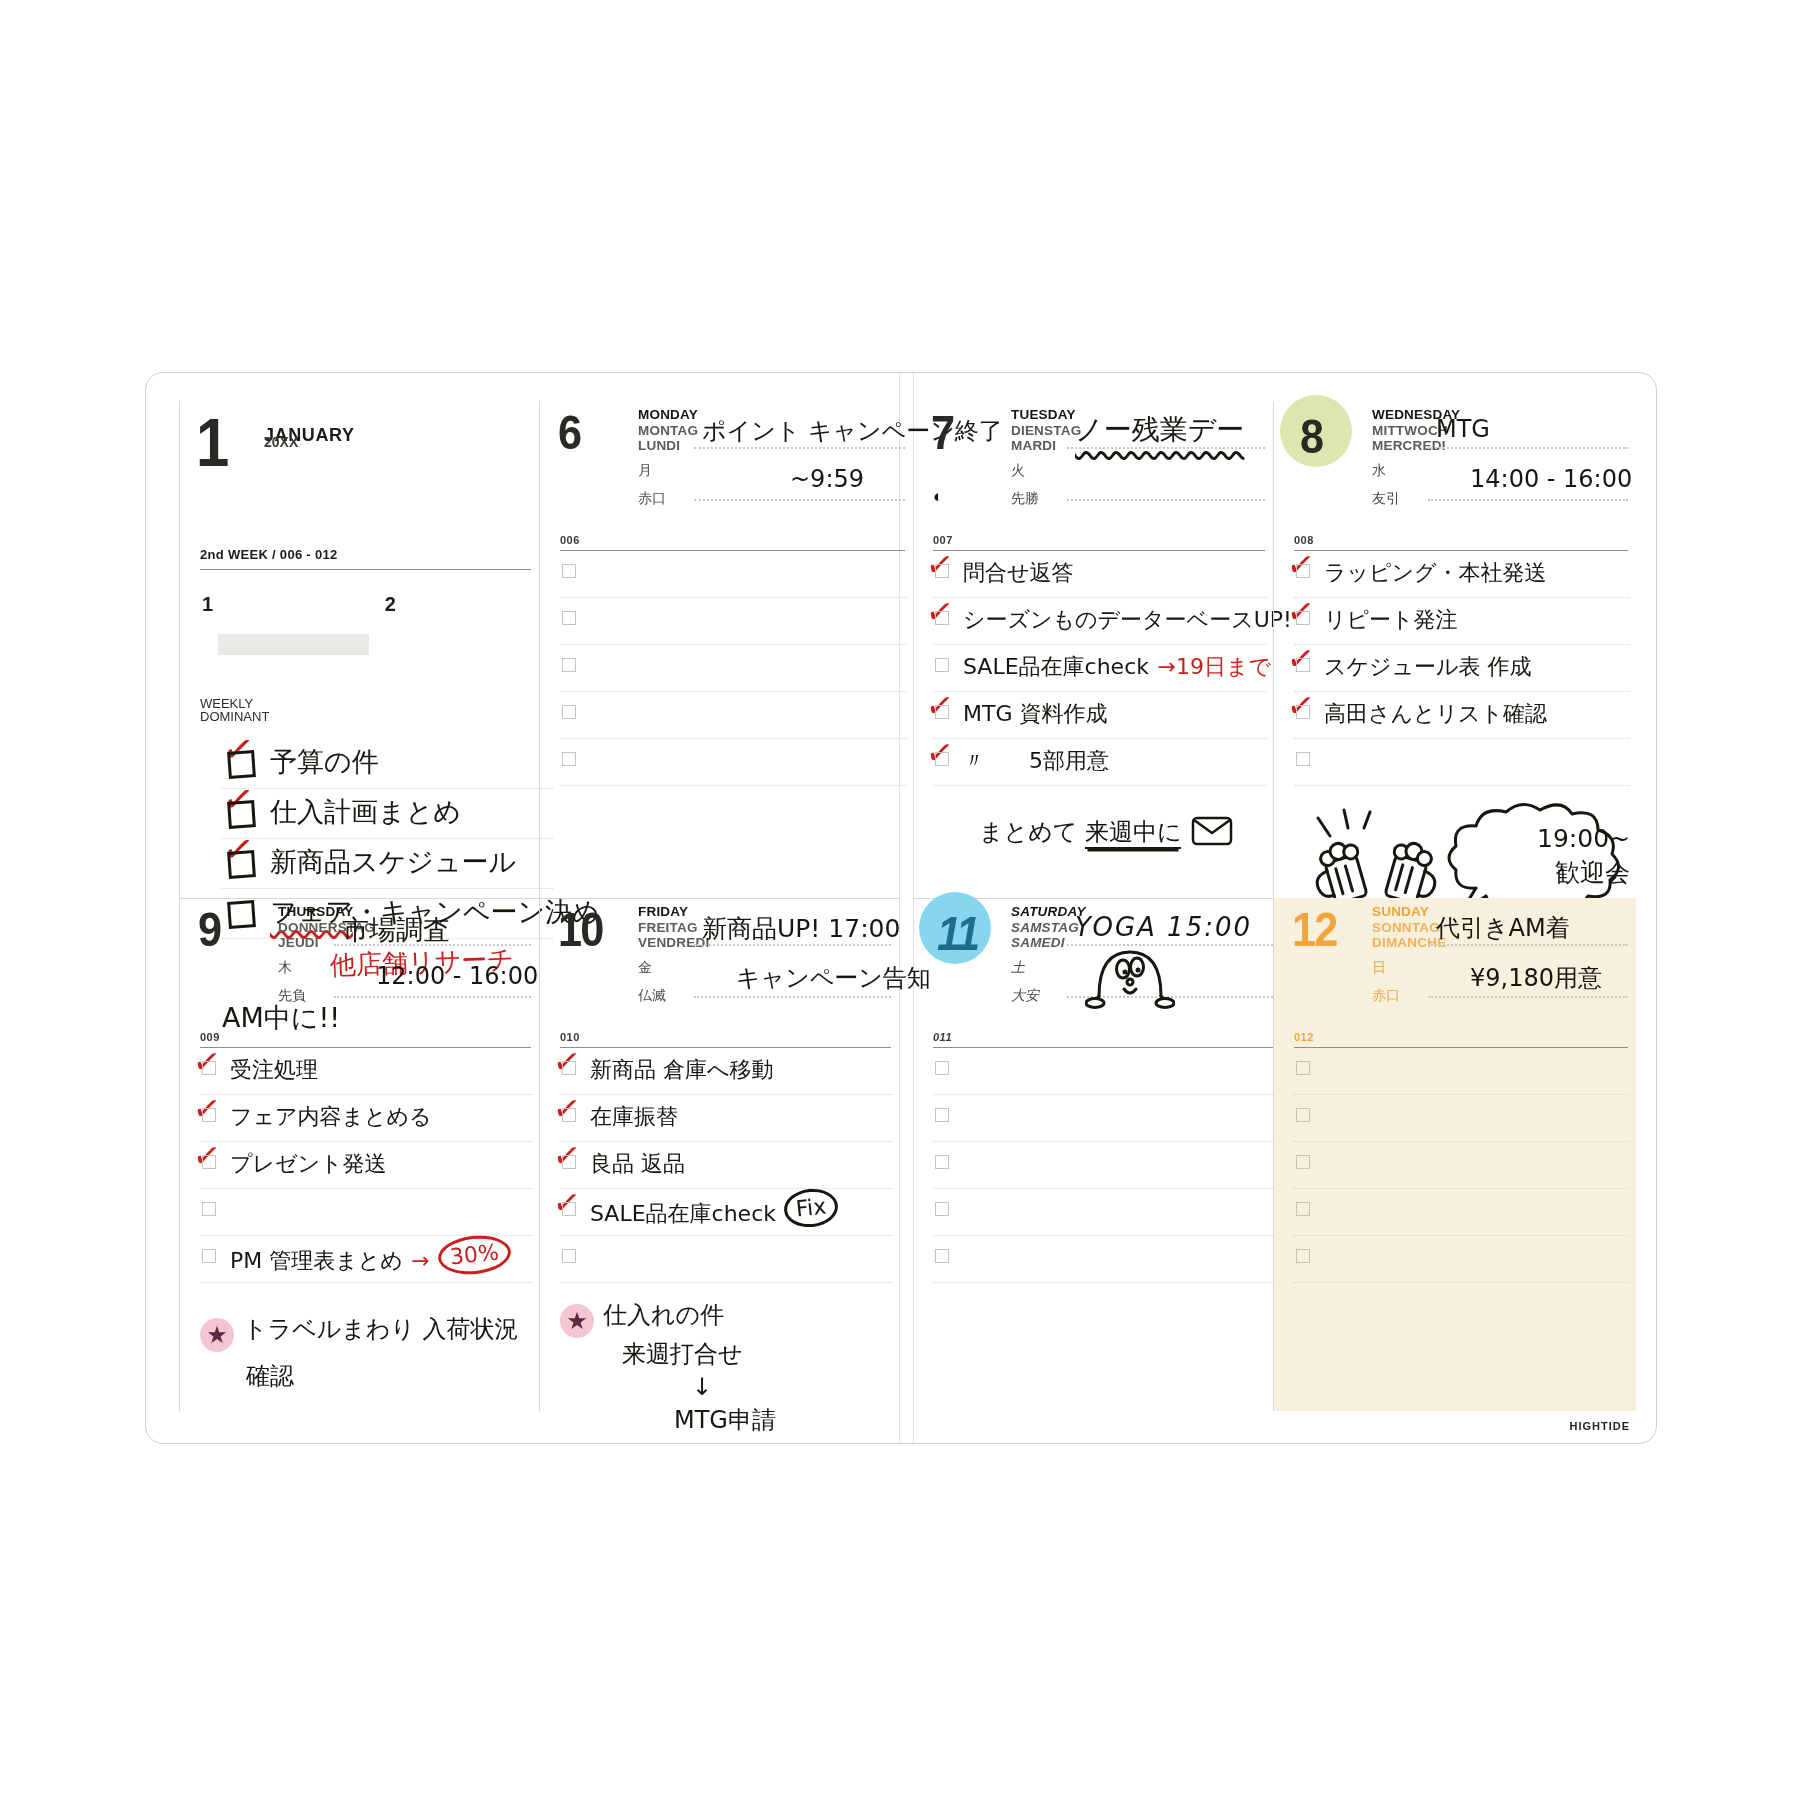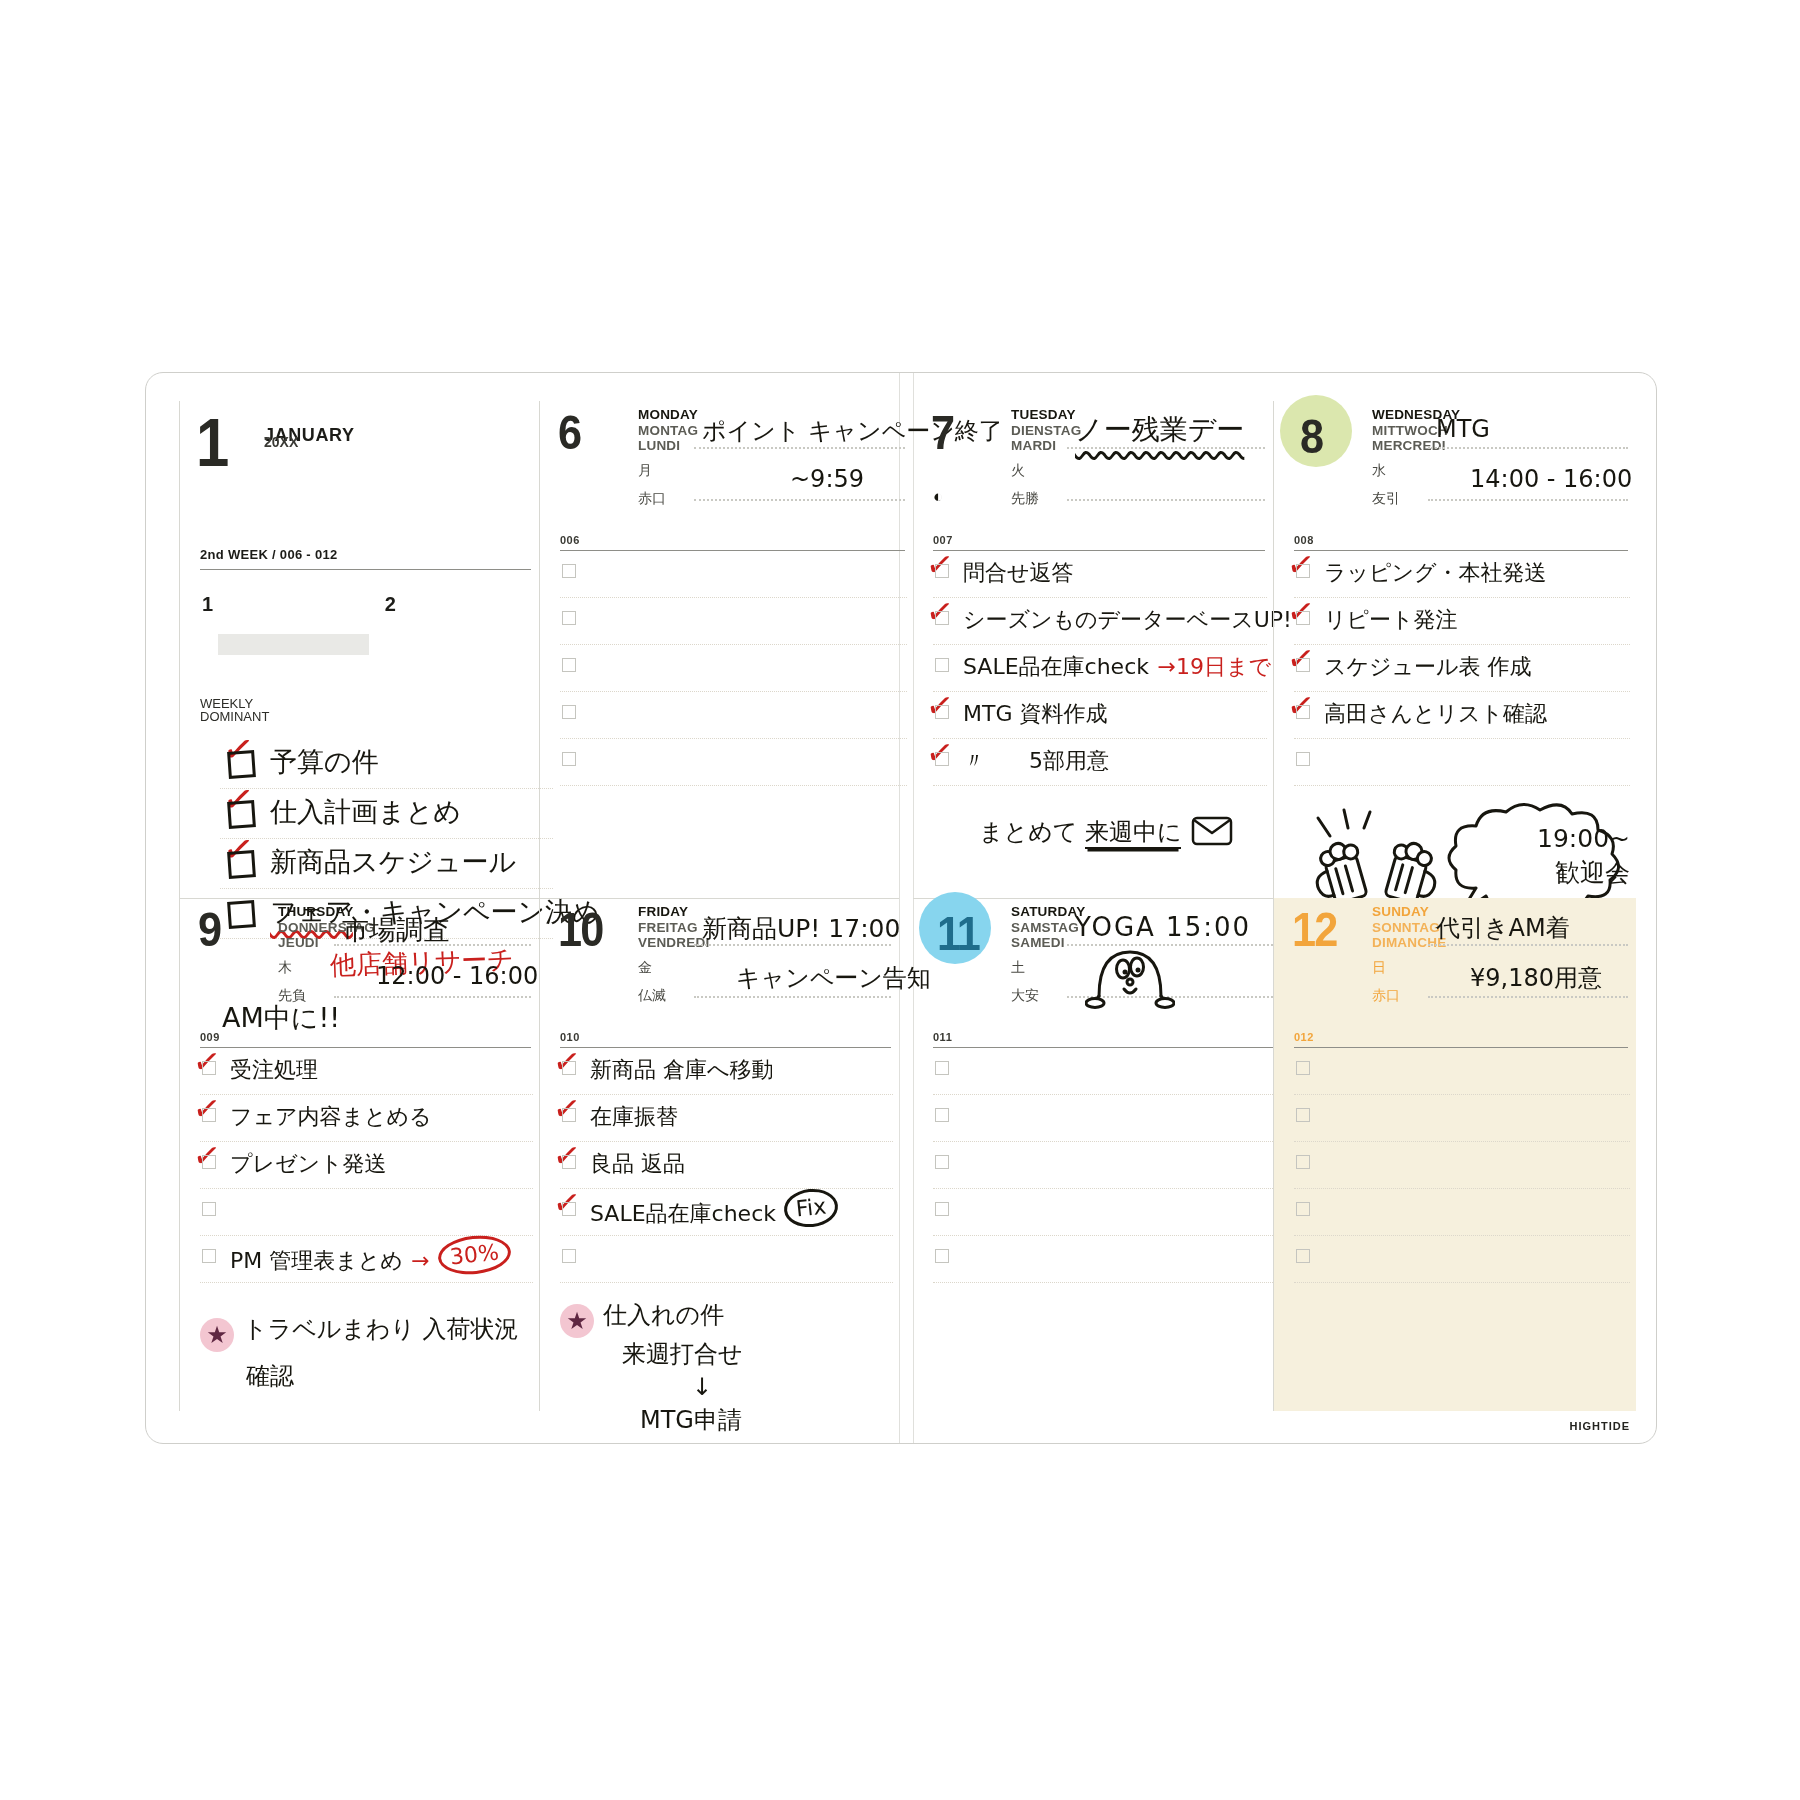--- a/index.html
+++ b/index.html
@@ -13,21 +13,21 @@
   #fold-l{left:753px;} #fold-r{left:767px;}
   .rowline{position:absolute;height:1px;background:#d8d8d2;top:525px;}
   #rowline-left{left:33px;width:720px;} #rowline-right{left:767px;width:723px;}
   .cell{position:absolute;box-sizing:border-box;border-left:1px solid #d8d8d2;padding:0 6px 0 20px;}
   #cell-month{left:33px;top:28px;width:360px;height:497px;}
   #cell-mon{left:393px;top:28px;width:374px;height:497px;}
   #cell-tue{left:767px;top:28px;width:360px;height:497px;border-left:none;}
   #cell-wed{left:1127px;top:28px;width:363px;height:497px;}
   #cell-thu{left:33px;top:525px;width:360px;height:513px;}
   #cell-fri{left:393px;top:525px;width:360px;height:513px;}
-  #cell-sat{left:767px;top:525px;width:432px;height:513px;border-left:none;}
+  #cell-sat{left:767px;top:525px;width:432px;height:513px;border-left:none;font-style:italic;}
   #cell-sun{left:1127px;top:525px;width:363px;height:513px;background:#f6f0dd;}
   #brand{position:absolute;right:26px;bottom:11px;font-size:11px;font-weight:700;letter-spacing:1px;color:#23231f;}
   
   #cell-month{position:absolute;}
   .m-num{position:absolute;left:16px;top:2px;font-size:68px;font-weight:700;letter-spacing:-3px;
     transform:scaleX(.88);transform-origin:left top;color:#2a2a25;}
   .m-name{position:absolute;left:84px;top:24px;font-size:18px;font-weight:700;letter-spacing:.6px;}
   .m-year{position:absolute;left:84px;top:33px;font-size:14px;font-weight:700;color:#3a3a35;}
   .wk{position:absolute;left:20px;right:8px;top:146px;font-size:13px;font-weight:700;
     border-bottom:1.5px solid #8e8e88;padding-bottom:7px;letter-spacing:.3px;}
@@ -88,21 +88,21 @@
   
   .snote{position:relative;margin-top:24px;line-height:44px;}
   .snote .ln{white-space:nowrap;}
   .star{display:inline-block;width:34px;height:34px;border-radius:50%;background:#f3c6d1;color:#5f2742;
     text-align:center;line-height:35px;font-size:24px;vertical-align:-6px;}
   .sl{font-size:24px;margin-left:9px;}
   .ind{margin-left:46px;font-size:24px;}
   .dblu{padding-bottom:1px;border-bottom:2.5px solid #17160f;box-shadow:0 5px 0 -2.5px #17160f;}
   .c-fri .snote{line-height:33px;margin-top:16px;}
   .c-fri .l2{margin-left:62px;font-size:24px;} .c-fri .l3{margin-left:132px;font-size:24px;}
-  .c-fri .l4{margin-left:80px;font-size:24px;}
+  .c-fri .l4{margin-left:114px;font-size:24px;}
   .env{vertical-align:-6px;margin-left:10px;}
   .party{position:relative;margin-top:6px;height:130px;}
   .beers{position:absolute;left:6px;top:14px;}
   .bubble{position:absolute;left:148px;top:0;width:188px;height:128px;}
   .bubble .btxt{position:absolute;left:0;right:0;top:30px;text-align:right;font-size:25px;line-height:34px;}
   .critter{position:absolute;left:152px;top:44px;}
 </style>
 </head>
 <body>
 

